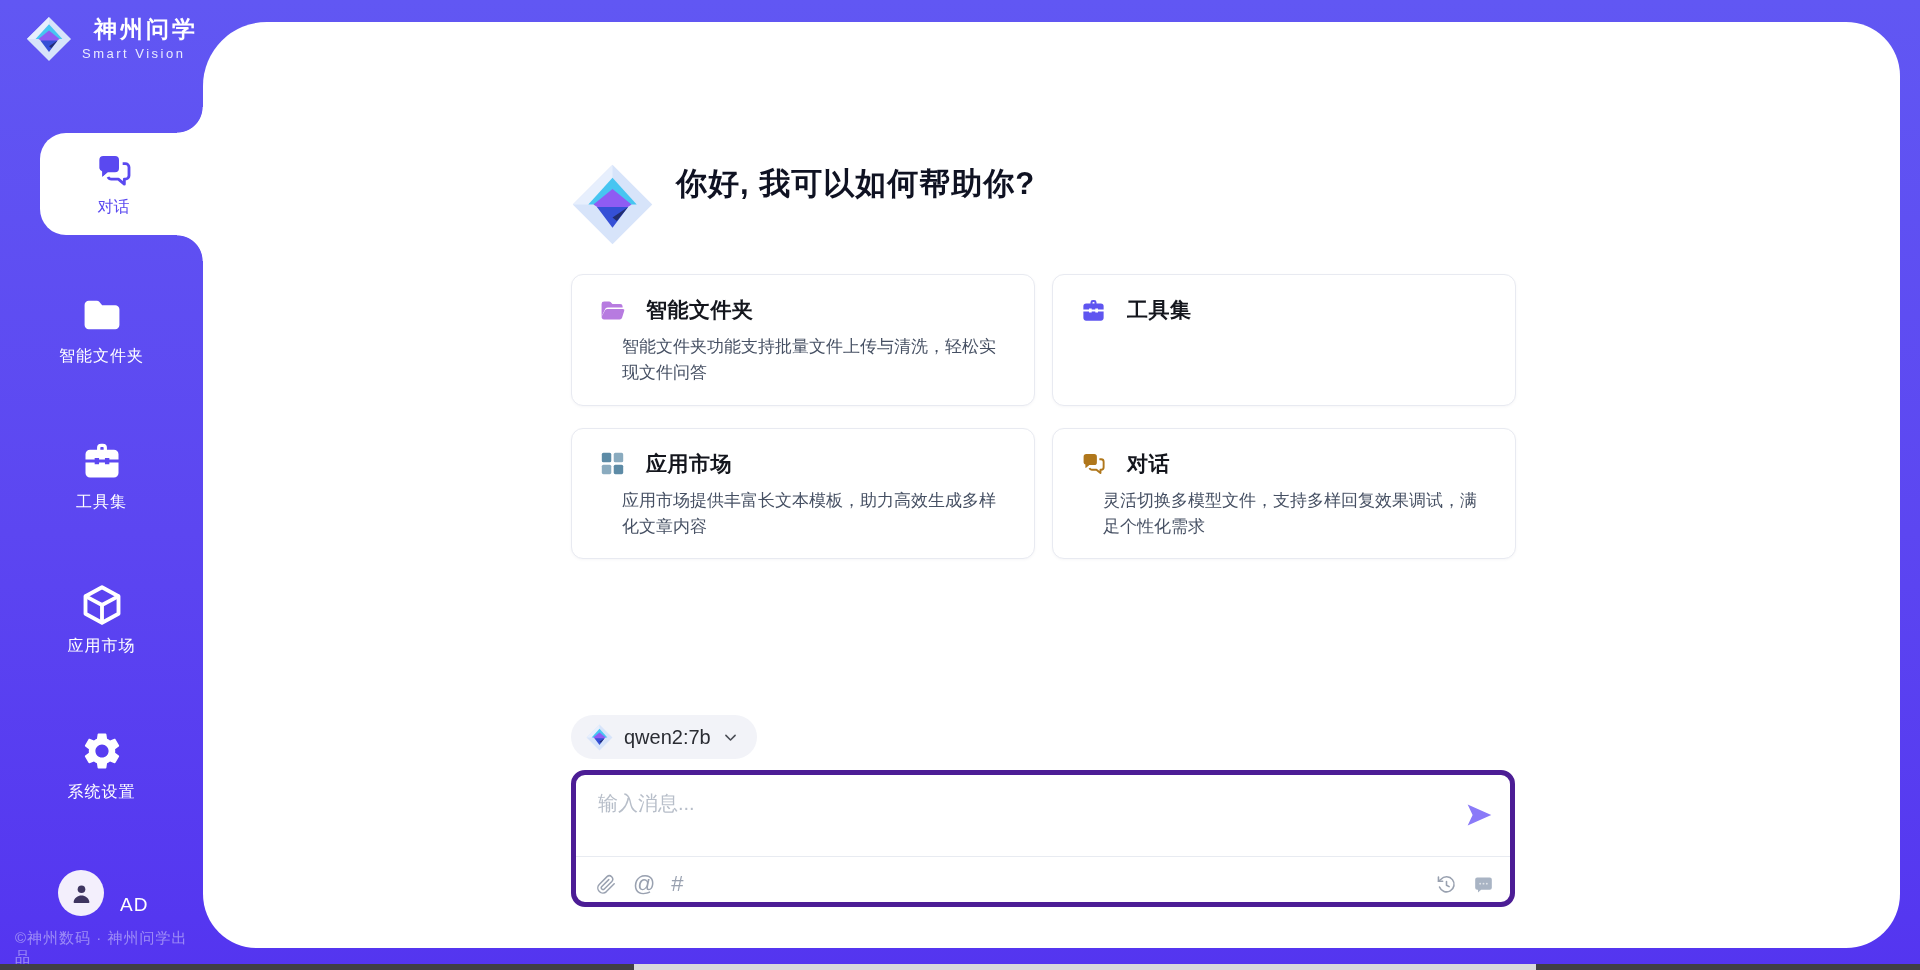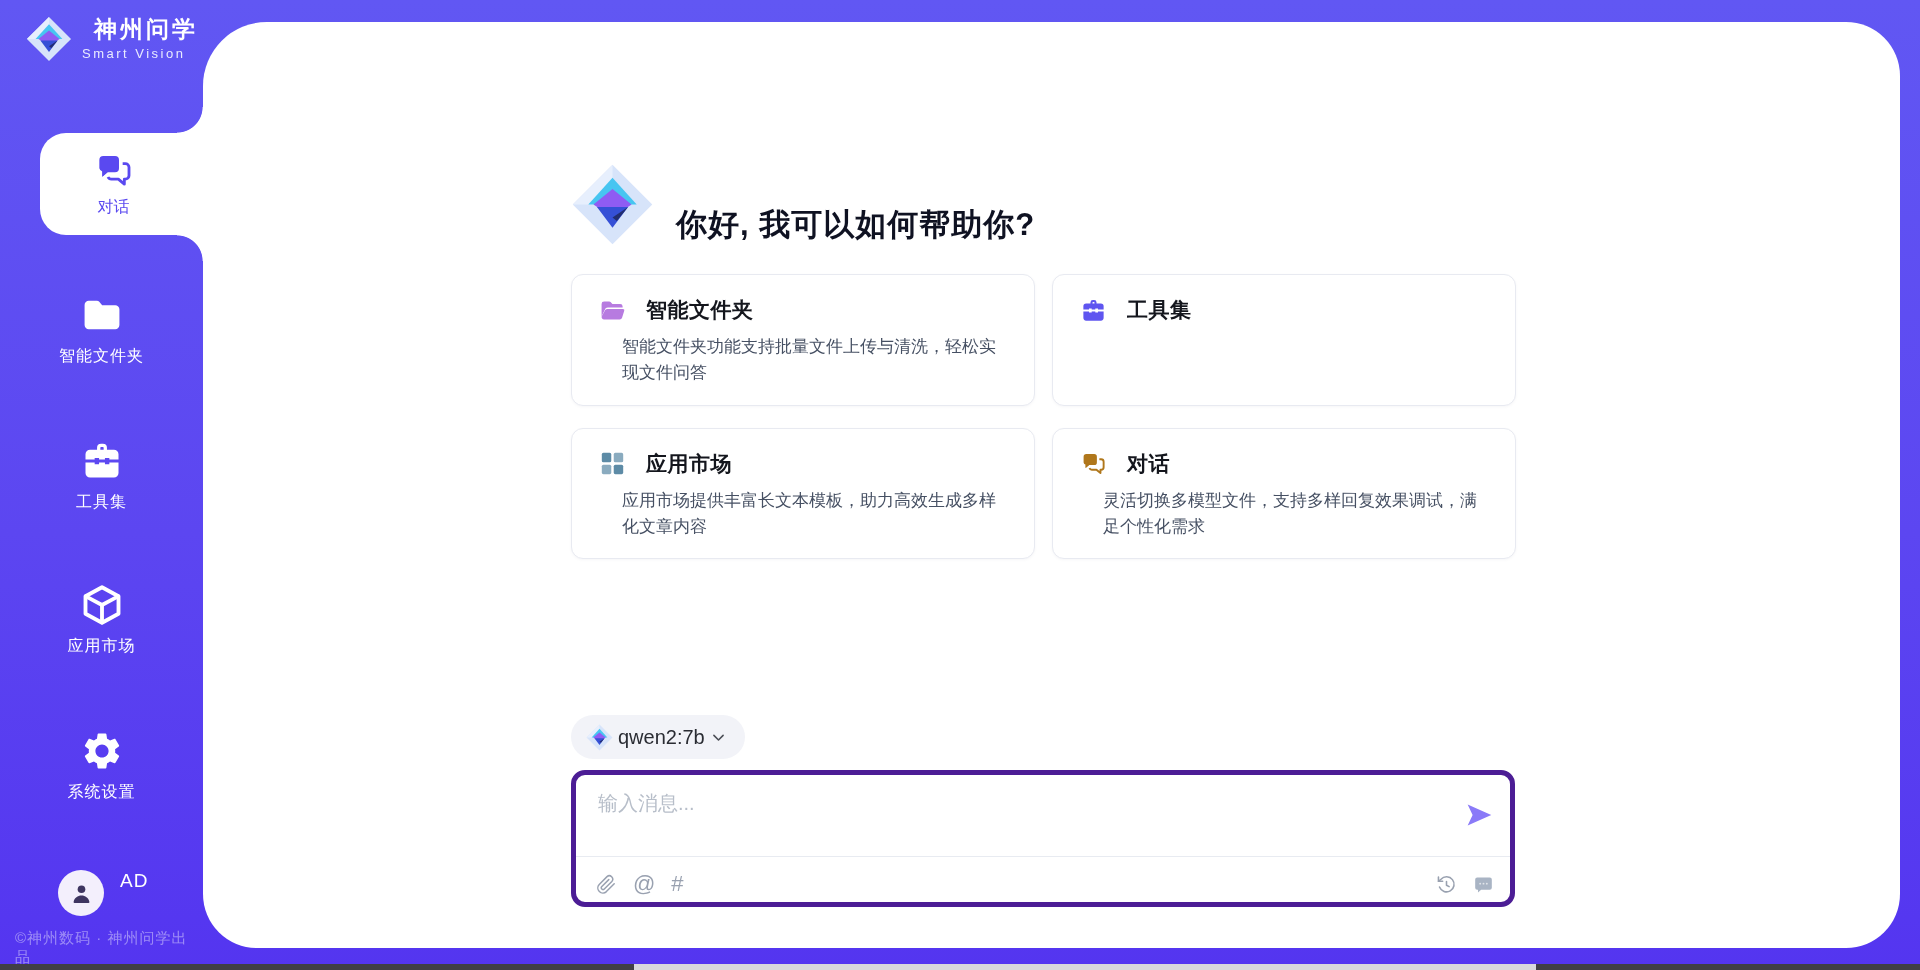--- a/index.html
+++ b/index.html
@@ -39,52 +39,52 @@
     display:flex; flex-direction:column; align-items:center; gap:9px;
     color:#ffffff; cursor:pointer;
   }
   .nav-item svg { width:44px; height:44px; }
   .nav-item .nav-label { font-size:16px; letter-spacing:1px; }
   .nav-folder  { top:293px; }
   .nav-tool    { top:439px; }
   .nav-cube    { top:583px; }
   .nav-gear    { top:729px; }
 
-  .user-row { position:absolute; left:58px; top:870px; display:flex; align-items:flex-start; gap:16px; cursor:pointer; }
+  .user-row { position:absolute; left:58px; top:870px; display:flex; align-items:flex-end; gap:16px; cursor:pointer; }
   .avatar { width:46px; height:46px; border-radius:50%; background:#f3effc; display:flex; align-items:center; justify-content:center; }
   .avatar svg { width:27px; height:27px; color:#3e3560; }
   .user-name { color:#ffffff; font-size:19px; letter-spacing:1px; }
   .copyright { position:absolute; left:15px; top:929px; font-size:15px; color:rgba(255,255,255,0.42); letter-spacing:1px; }
 
   
   .content {
     position:absolute; left:203px; top:22px; width:1697px; height:926px;
     background:#ffffff; border-radius:64px 54px 54px 54px;
   }
-  .greeting { position:absolute; left:368px; top:141px; display:flex; align-items:flex-end; gap:22px; }
+  .greeting { position:absolute; left:368px; top:141px; display:flex; align-items:flex-start; gap:22px; }
   .greeting .gem { width:83px; height:83px; }
   .greeting h1 { margin:0; font-size:31px; font-weight:700; color:#0f1222; letter-spacing:1px; }
 
   .cards { position:absolute; left:368px; top:252px; display:grid; grid-template-columns:464px 464px; gap:22px 17px; }
   .card {
     min-height:130px; background:#ffffff; border:1px solid #e8eaf1; border-radius:12px;
     padding:21px 26px 18px 27px; cursor:pointer; box-shadow:0 1px 3px rgba(25,35,70,0.04);
   }
   .card-head { display:flex; align-items:center; gap:20px; }
   .card-head svg { width:27px; height:27px; flex:0 0 auto; }
   .card-title { font-size:21px; font-weight:700; color:#14161d; letter-spacing:0.5px; }
   .card-desc { margin:10px 0 0 23px; font-size:17px; color:#465063; line-height:1.55; }
   .ic-folder { color:#b77be0; }
   .ic-tool   { color:#5f55f0; }
   .ic-grid   { color:#5d8ba6; }
   .ic-chat   { color:#b0771b; }
 
   .model-pill {
     position:absolute; left:368px; top:693px; height:44px;
-    display:inline-flex; align-items:center; gap:5px; padding:0 18px 0 15px;
+    display:inline-flex; align-items:center; gap:11px; padding:0 18px 0 15px;
     background:#f2f3f8; border-radius:22px; cursor:pointer;
   }
   .model-pill .gem { width:27px; height:27px; }
   .model-name { font-size:20px; color:#2a2c33; }
   .model-pill .chev { width:17px; height:17px; color:#4a4d55; }
 
   .panel {
     position:absolute; left:368px; top:748px; width:944px; height:137px;
     background:#ffffff; border:5px solid #4c1d95; border-radius:14px;
   }

